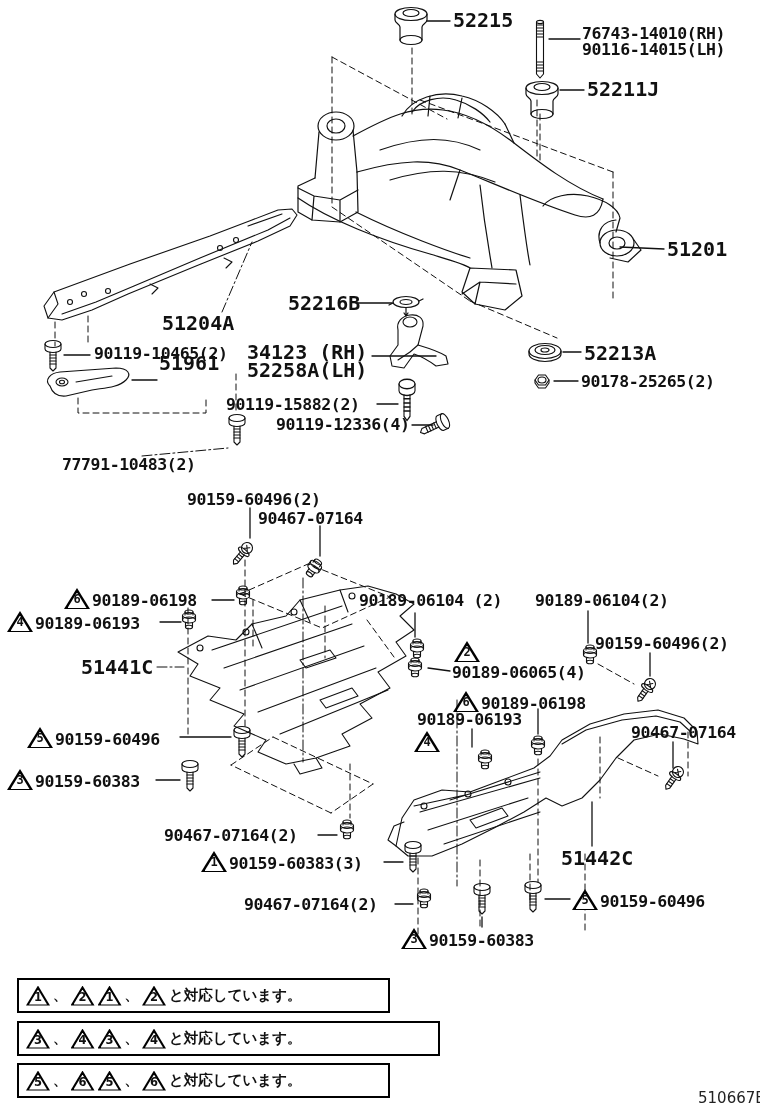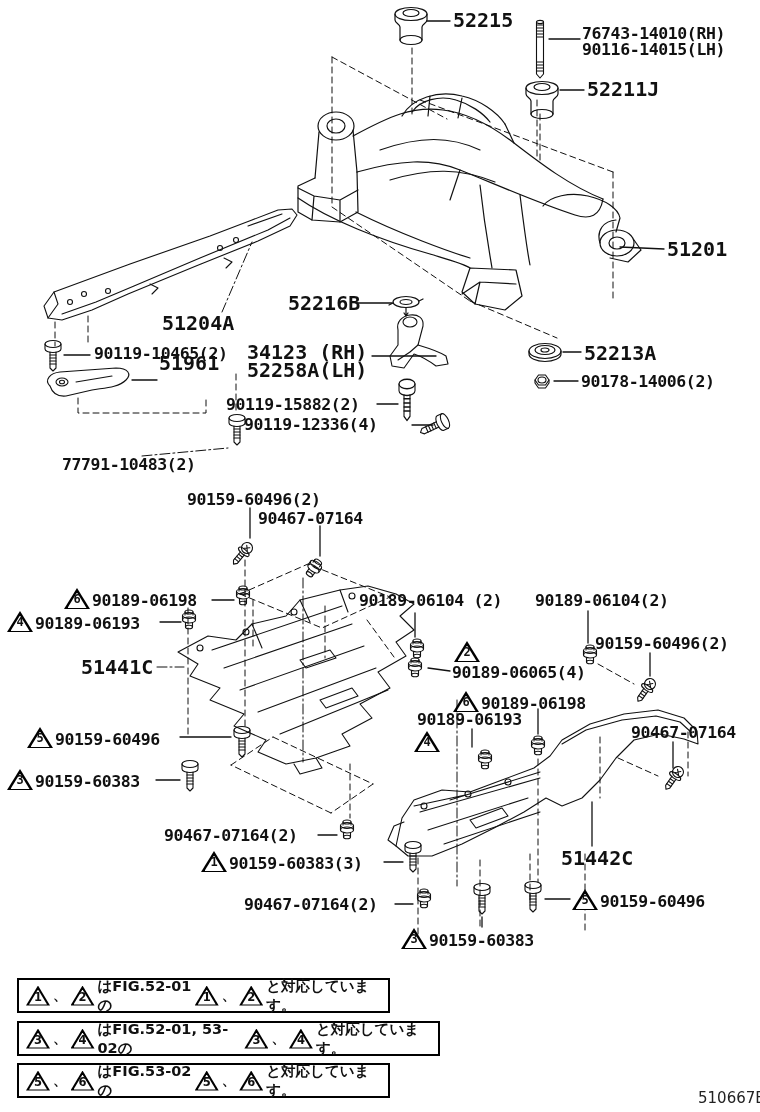--- a/index.html
+++ b/index.html
@@ -291,26 +291,26 @@
 <div class="lbl lg" style="left:247px;top:360px">
       <span class="txt">52258A(LH)</span>
     </div>
 <div class="lbl lg" style="left:159px;top:353px">
       <span class="txt">51961</span>
     </div>
 <div class="lbl lg" style="left:584px;top:343px">
       <span class="txt">52213A</span>
     </div>
 <div class="lbl sm" style="left:581px;top:373px">
-      <span class="txt">90178-14006(2)</span>
+      <span class="txt">90178-25265(2)</span>
     </div>
 <div class="lbl sm" style="left:226px;top:396px">
       <span class="txt">90119-15882(2)</span>
     </div>
-<div class="lbl sm" style="left:244px;top:416px">
+<div class="lbl sm" style="left:276px;top:416px">
       <span class="txt">90119-12336(4)</span>
     </div>
 <div class="lbl sm" style="left:62px;top:456px">
       <span class="txt">77791-10483(2)</span>
     </div>
 <div class="lbl sm" style="left:187px;top:491px">
       <span class="txt">90159-60496(2)</span>
     </div>
 <div class="lbl sm" style="left:258px;top:510px">
       <span class="txt">90467-07164</span>
@@ -402,57 +402,54 @@
 </div>
 
 <div class="legend-box" style="left:17px;top:978px;width:355px;height:31px">
   <span class="tri">
         <span class="tri-num">1</span>
       </span>
   <span>、</span>
   <span class="tri">
         <span class="tri-num">2</span>
       </span>
-  <span>はFIG.52-01の</span>
   <span class="tri">
         <span class="tri-num">1</span>
       </span>
   <span>、</span>
   <span class="tri">
         <span class="tri-num">2</span>
       </span>
   <span>と対応しています。</span>
 </div>
 <div class="legend-box" style="left:17px;top:1021px;width:405px;height:31px">
   <span class="tri">
         <span class="tri-num">3</span>
       </span>
   <span>、</span>
   <span class="tri">
         <span class="tri-num">4</span>
       </span>
-  <span>はFIG.52-01, 53-02の</span>
   <span class="tri">
         <span class="tri-num">3</span>
       </span>
   <span>、</span>
   <span class="tri">
         <span class="tri-num">4</span>
       </span>
   <span>と対応しています。</span>
 </div>
 <div class="legend-box" style="left:17px;top:1063px;width:355px;height:31px">
   <span class="tri">
         <span class="tri-num">5</span>
       </span>
   <span>、</span>
   <span class="tri">
         <span class="tri-num">6</span>
       </span>
-  <span>はFIG.53-02の</span>
   <span class="tri">
         <span class="tri-num">5</span>
       </span>
   <span>、</span>
   <span class="tri">
         <span class="tri-num">6</span>
       </span>
   <span>と対応しています。</span>
 </div>
 

